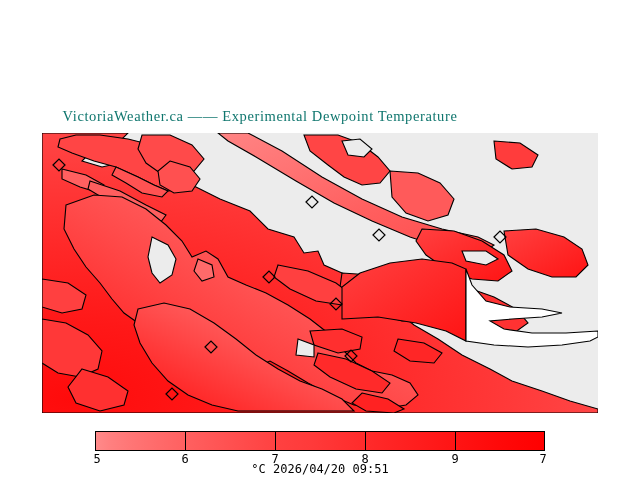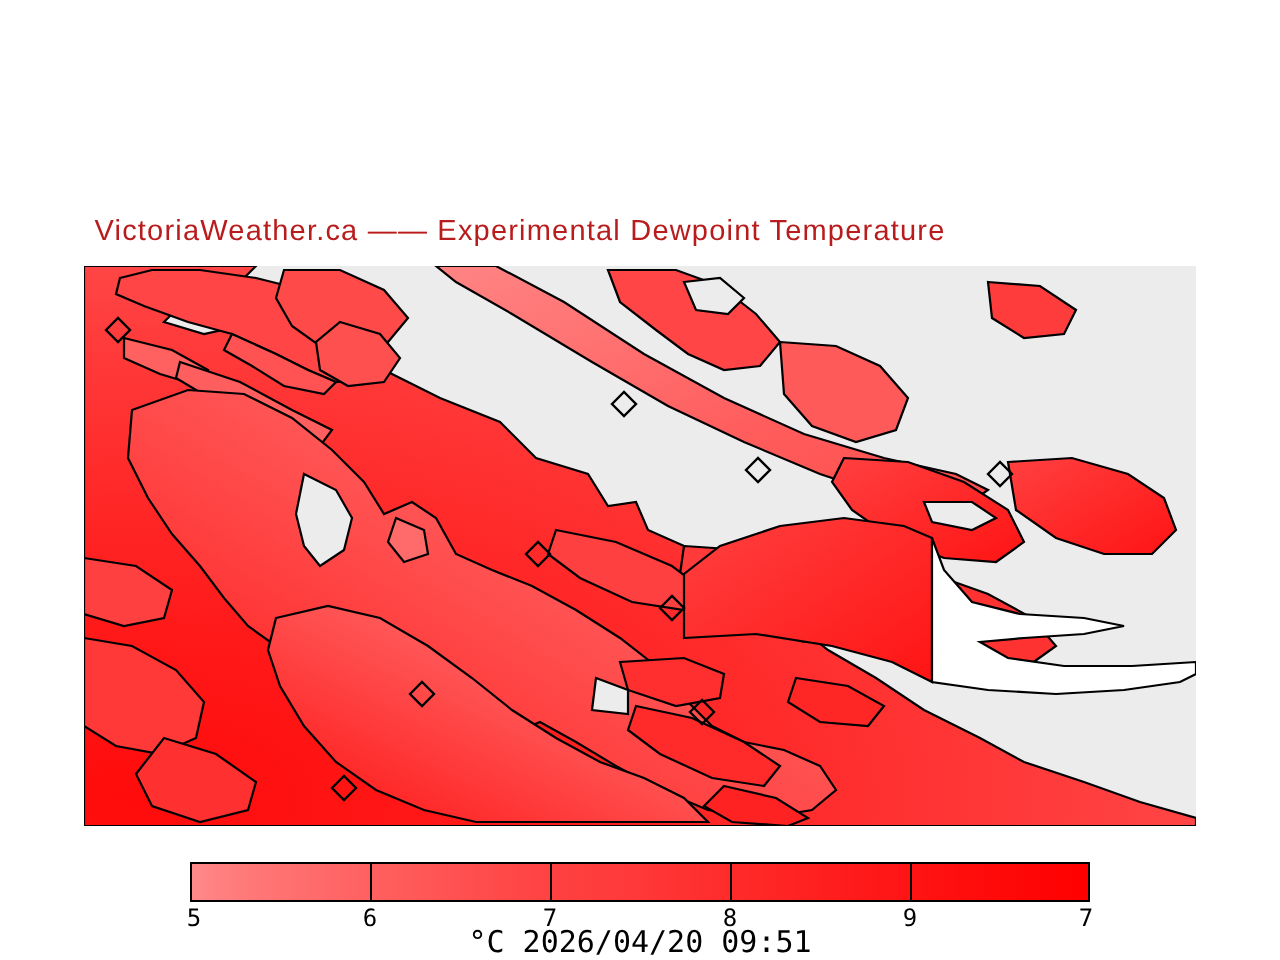--- a/index.html
+++ b/index.html
@@ -15,24 +15,24 @@
     font-family: "DejaVu Sans Mono", monospace;
   }
 
   
   #title {
     position: absolute;
     left: 0;
     top: 108px;
     width: 520px;
     text-align: center;
-    font-family: Liberation Sans, sans-serif;
+    font-family: Liberation Serif, serif;
     font-size: 14.5px;
     letter-spacing: 0.6px;
-    color: #b91c1c;
+    color: #0f766e;
     white-space: nowrap;
   }
 
   
   #map-frame {
     position: absolute;
     left: 42px;
     top: 133px;
     width: 556px;
     height: 280px;
@@ -94,21 +94,21 @@
     transform: translateX(-50%);
     white-space: nowrap;
   }
   #cb-caption {
     position: absolute;
     left: 0;
     top: 462px;
     width: 640px;
     text-align: center;
     font-family: "DejaVu Sans Mono", monospace;
-    font-size: 15px;
+    font-size: 12px;
     color: #000000;
     white-space: nowrap;
   }
 </style>
 </head>
 <body>
 
 <div id="title">VictoriaWeather.ca —— Experimental Dewpoint Temperature</div>
 
 <div id="map-frame">

